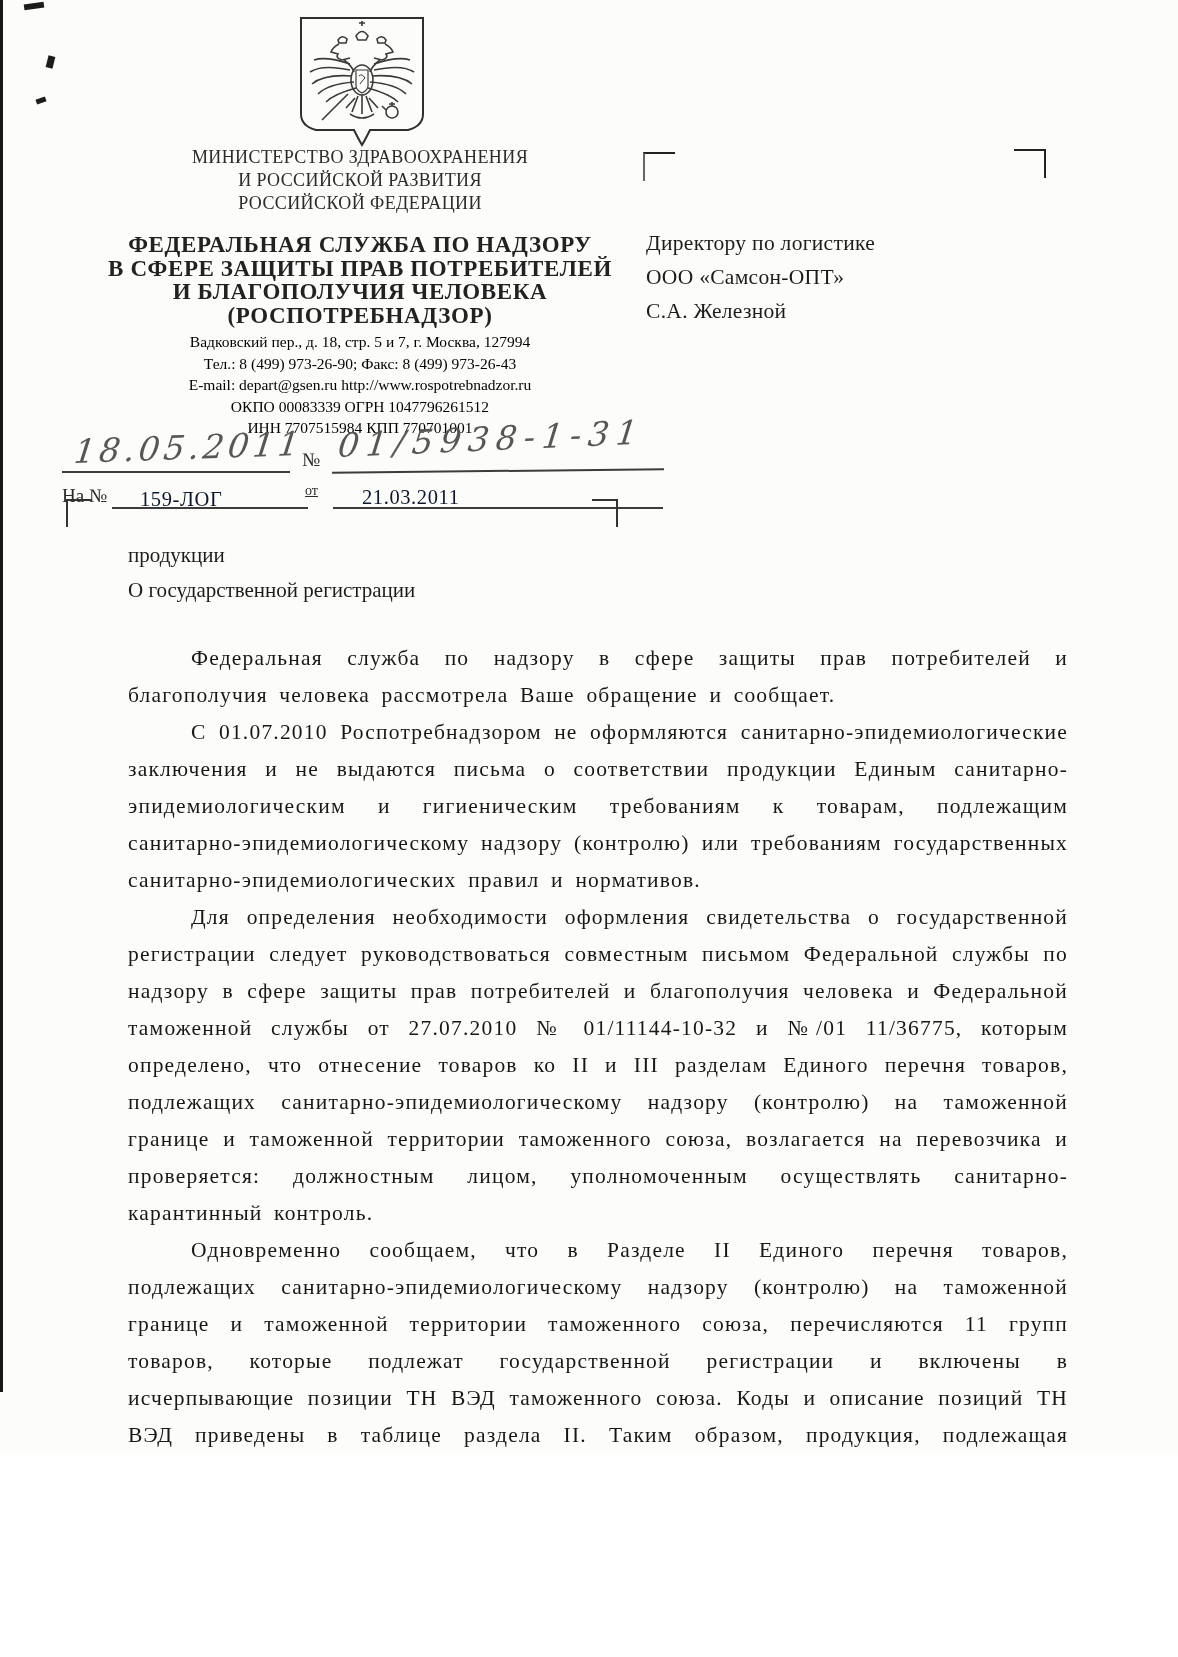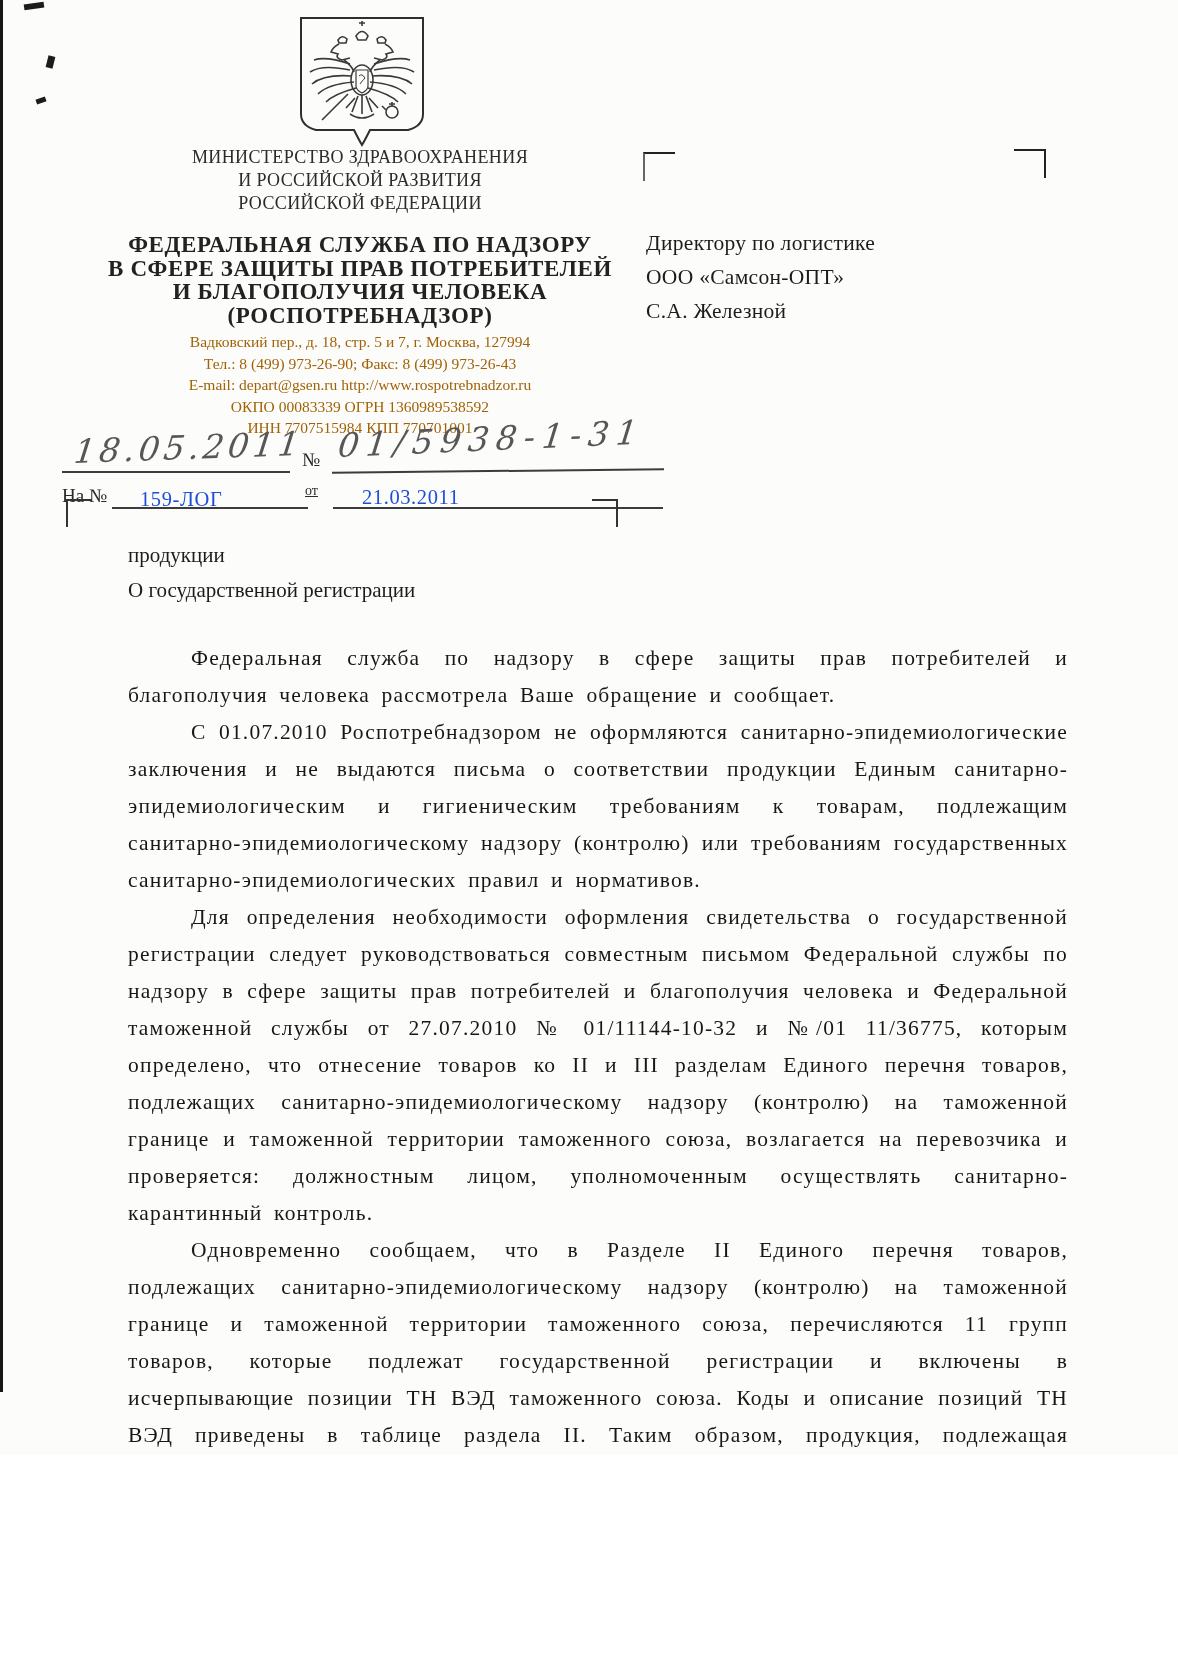--- a/index.html
+++ b/index.html
@@ -25,42 +25,42 @@
   .ministry {
     position:absolute; left:60px; top:146px; width:600px; text-align:center;
     font-size:18px; line-height:23px; letter-spacing:0.4px; color:#2b2b2b;
   }
   .agency {
     position:absolute; left:60px; top:233px; width:600px; text-align:center;
     font-weight:bold; font-size:23px; line-height:23.5px; letter-spacing:0.6px; color:#222;
   }
   .addr {
     position:absolute; left:60px; top:331px; width:600px; text-align:center;
-    font-size:15.5px; line-height:21.5px; color:#a16207;
+    font-size:15.5px; line-height:21.5px; color:#000000;
   }
 
   
   .hand {
     font-family:"DejaVu Serif", serif; font-style:italic; color:#575757;
     transform-origin:left bottom;
   }
   .hand-date { position:absolute; left:72px; top:432px; font-size:33px; letter-spacing:4px;
     transform:rotate(-2deg) skewX(-9deg); }
   .hand-number { position:absolute; left:336px; top:426px; font-size:33px; letter-spacing:7px;
     transform:rotate(-2.5deg) skewX(-9deg); }
   .rule { position:absolute; height:0; border-bottom:2px solid #3c3c3c; }
   .rule.line-a { left:62px;  top:471px; width:228px; }
   .rule.line-b { left:332px; top:470px; width:332px; transform:rotate(-0.6deg); }
   .rule.line-c { left:112px; top:507px; width:196px; }
   .rule.line-d { left:333px; top:507px; width:330px; }
   .lbl { position:absolute; color:#2a2a2a; }
   .lbl-no    { left:302px; top:449px; font-size:19px; }
   .lbl-na-no { left:62px;  top:485px; font-size:19px; }
   .lbl-ot    { left:305px; top:483px; font-size:14px;text-decoration:underline; }
-  .typed-val { position:absolute; font-size:20.5px; color:#1d4ed8; letter-spacing:0.6px; }
+  .typed-val { position:absolute; font-size:20.5px; color:#0f172a; letter-spacing:0.6px; }
   .val-in-no   { left:140px; top:488px; }
   .val-in-date { left:362px; top:486px; }
 
   
   .recipient {
     position:absolute; left:646px; top:226px;
     font-size:21.5px; line-height:34px; letter-spacing:0.3px; color:#1c1c1c;
   }
 
   
@@ -138,21 +138,21 @@
     <div>ФЕДЕРАЛЬНАЯ СЛУЖБА ПО НАДЗОРУ</div>
     <div>В СФЕРЕ ЗАЩИТЫ ПРАВ ПОТРЕБИТЕЛЕЙ</div>
     <div>И БЛАГОПОЛУЧИЯ ЧЕЛОВЕКА</div>
     <div>(РОСПОТРЕБНАДЗОР)</div>
   </div>
 
   <div class="addr">
     <div>Вадковский пер., д. 18, стр. 5 и 7,  г. Москва, 127994</div>
     <div>Тел.: 8 (499) 973-26-90; Факс: 8 (499) 973-26-43</div>
     <div>E-mail: depart@gsen.ru  http://www.rospotrebnadzor.ru</div>
-    <div>ОКПО 00083339  ОГРН 1360989538592</div>
+    <div>ОКПО 00083339  ОГРН 1047796261512</div>
     <div>ИНН 7707515984  КПП 770701001</div>
   </div>
 
   <div class="hand hand-date">18.05.2011</div>
   <div class="lbl lbl-no">№</div>
   <div class="hand hand-number">01/5938-1-31</div>
   <div class="rule line-a"></div>
   <div class="rule line-b"></div>
 
   <div class="lbl lbl-na-no">На №</div>

